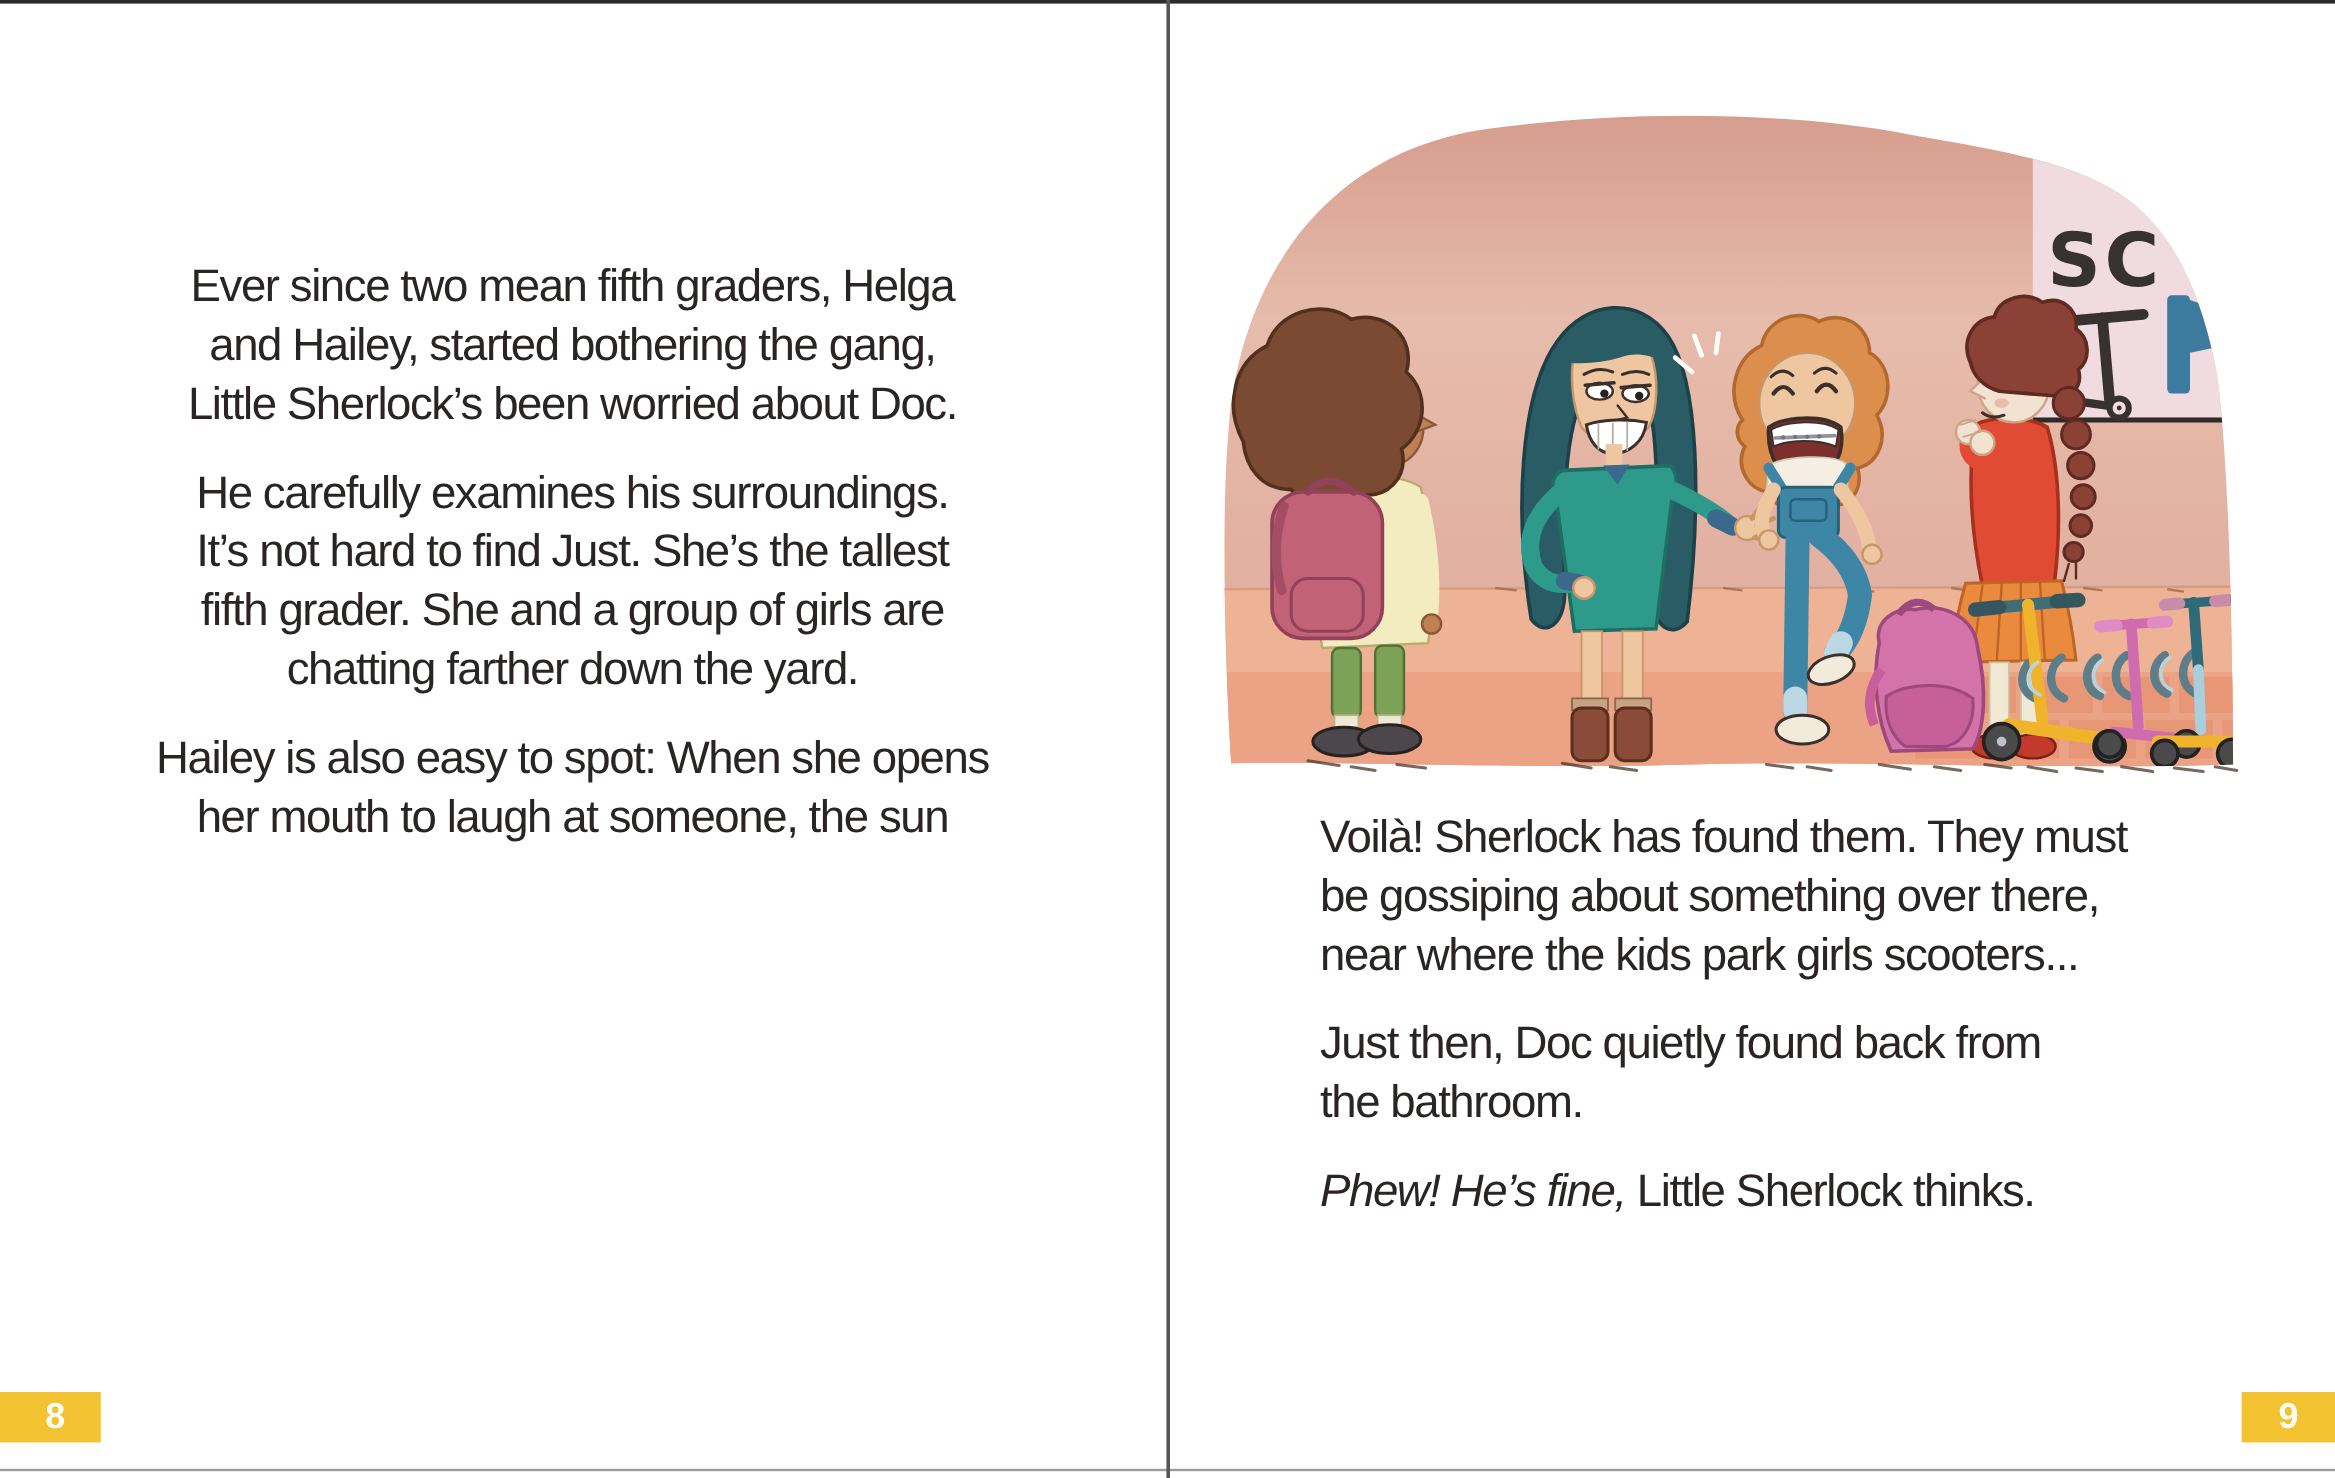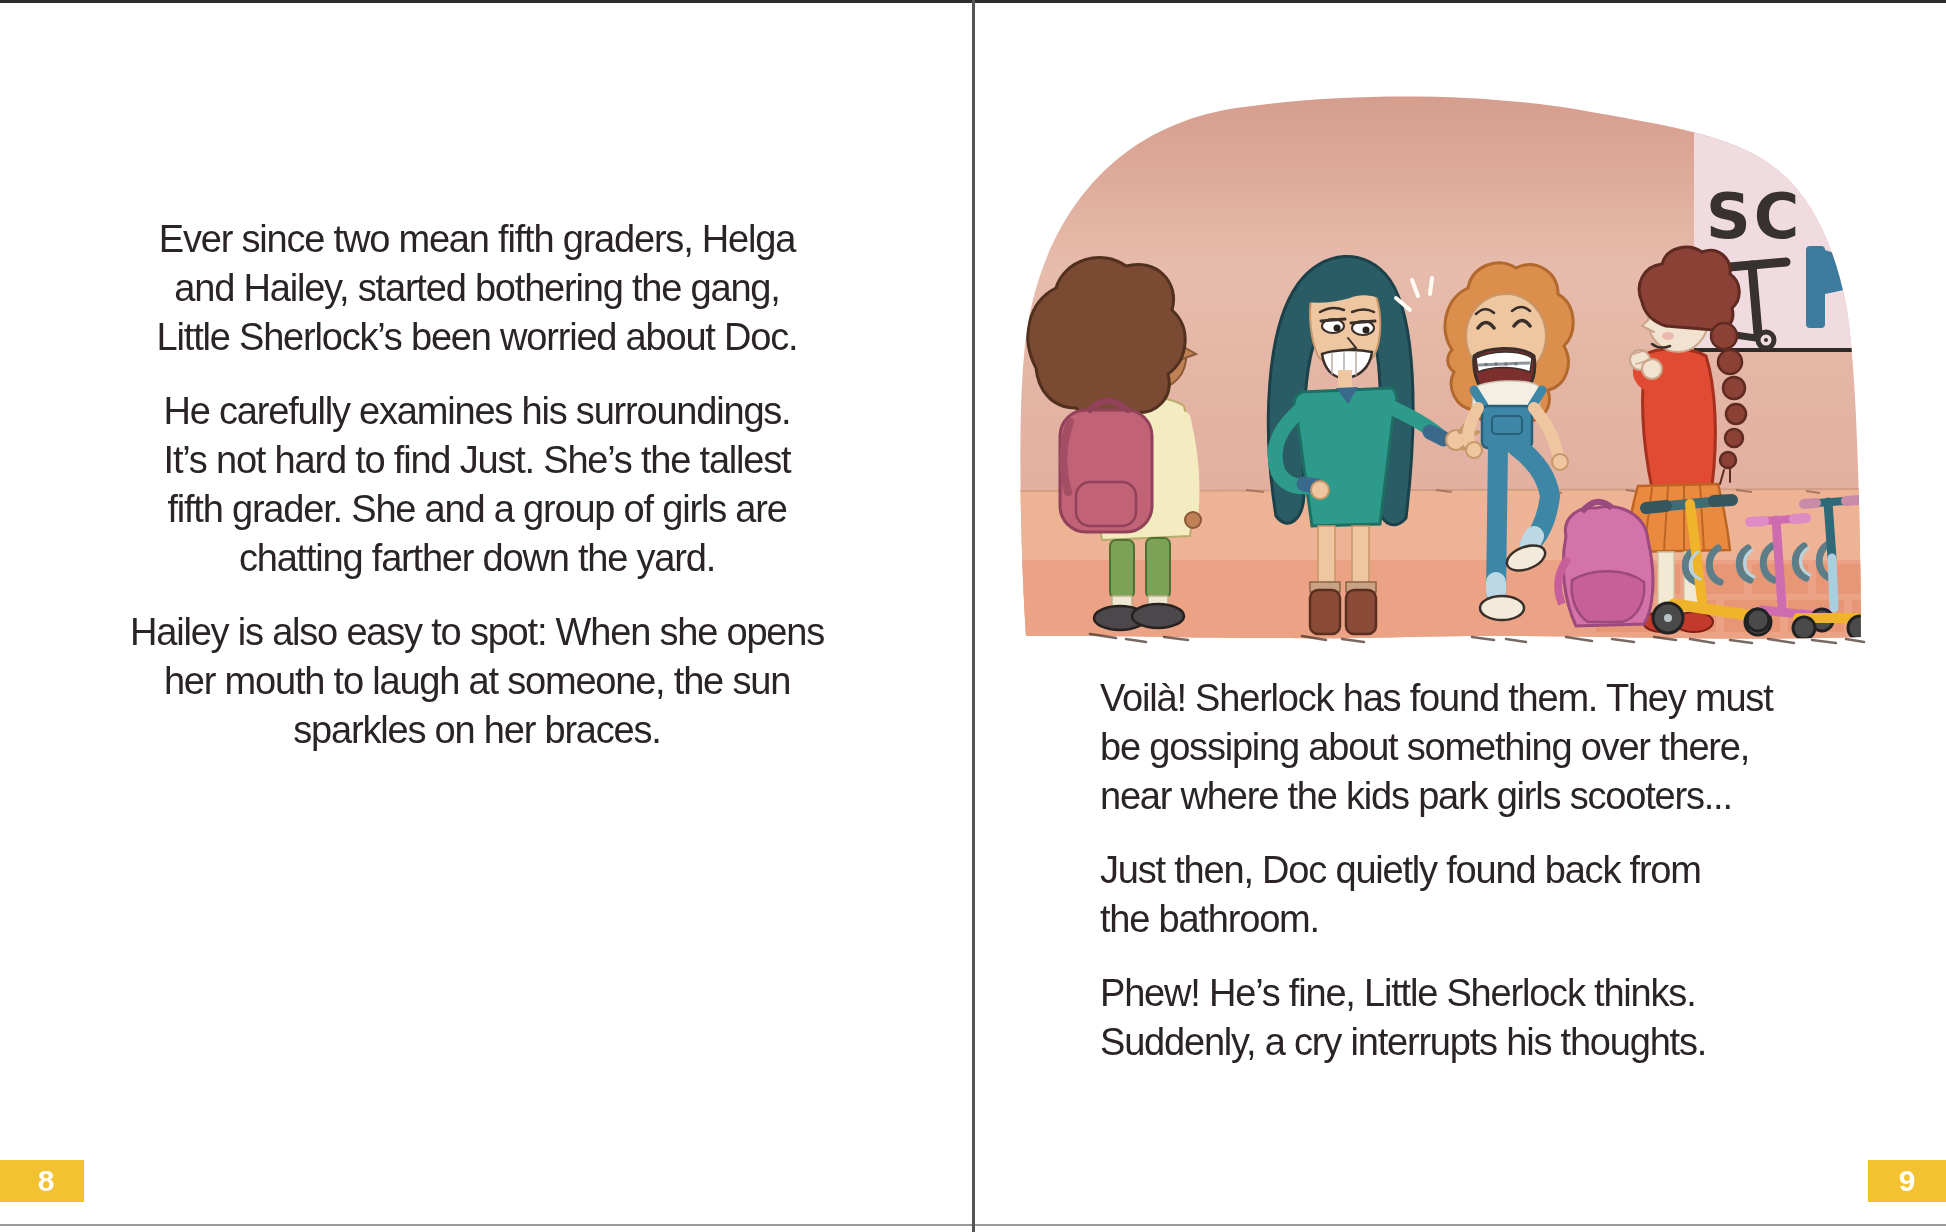--- a/index.html
+++ b/index.html
@@ -8,21 +8,21 @@
     font-family:"Liberation Sans","DejaVu Sans",sans-serif;
     color:var(--ink,#2a2524);
   }
   .edge-top{position:absolute;top:0;left:0;width:1946px;height:3px;background:#2b2b2b;}
   .edge-bottom{position:absolute;top:1224px;left:0;width:1946px;height:2px;background:#9b9b9b;}
   .gutter{position:absolute;left:972px;top:0;width:3px;height:1232px;background:#565656;}
 
   .text-block{position:absolute;font-size:38px;line-height:49px;letter-spacing:-1.2px;}
   .text-block p{margin:0 0 25px 0;}
   .text-block .line{display:block;white-space:nowrap;}
-  .text-block .em{}
+  .text-block .em{font-style:italic;}
   .text-left{left:117px;top:215px;width:720px;text-align:center;}
   .text-right{left:1100px;top:674px;width:790px;}
 
   .page-num{
     position:absolute;top:1160px;height:42px;background:var(--accent,#f2c230);
     color:#fffdf6;font-size:30px;font-weight:bold;
     display:flex;align-items:center;justify-content:center;
   }
   .page-num-left{left:0;width:84px;padding-left:8px;box-sizing:border-box;}
   .page-num-right{left:1868px;width:78px;}
@@ -46,21 +46,20 @@
       </p>
       <p>
         <span class="line"><span>He carefully examines his surroundings.</span></span>
         <span class="line"><span>It’s not hard to find Just. She’s the tallest</span></span>
         <span class="line"><span>fifth grader. She and a group of girls are</span></span>
         <span class="line"><span>chatting farther down the yard.</span></span>
       </p>
       <p>
         <span class="line"><span>Hailey is also easy to spot: When she opens</span></span>
         <span class="line"><span>her mouth to laugh at someone, the sun</span></span>
-        <span class="line"><span>sparkles on her braces.</span></span>
       </p>
     </div>
   <div class="page-num page-num-left">8</div>
 </section>
 
 <section>
 
   <figure class="illustration" style="margin:0;">
   <svg viewBox="0 0 863 570" xmlns="http://www.w3.org/2000/svg">
     <defs>
@@ -280,17 +279,16 @@
         <span class="line"><span>Voilà! Sherlock has found them. They must</span></span>
         <span class="line"><span>be gossiping about something over there,</span></span>
         <span class="line"><span>near where the kids park girls scooters...</span></span>
       </p>
       <p>
         <span class="line"><span>Just then, Doc quietly found back from</span></span>
         <span class="line"><span>the bathroom.</span></span>
       </p>
       <p>
         <span class="line"><span class="em">Phew! He’s fine,</span><span> Little Sherlock thinks.</span></span>
-        <span class="line"><span>Suddenly, a cry interrupts his thoughts.</span></span>
       </p>
     </div>
   <div class="page-num page-num-right">9</div>
 </section>
 
 </body></html>

